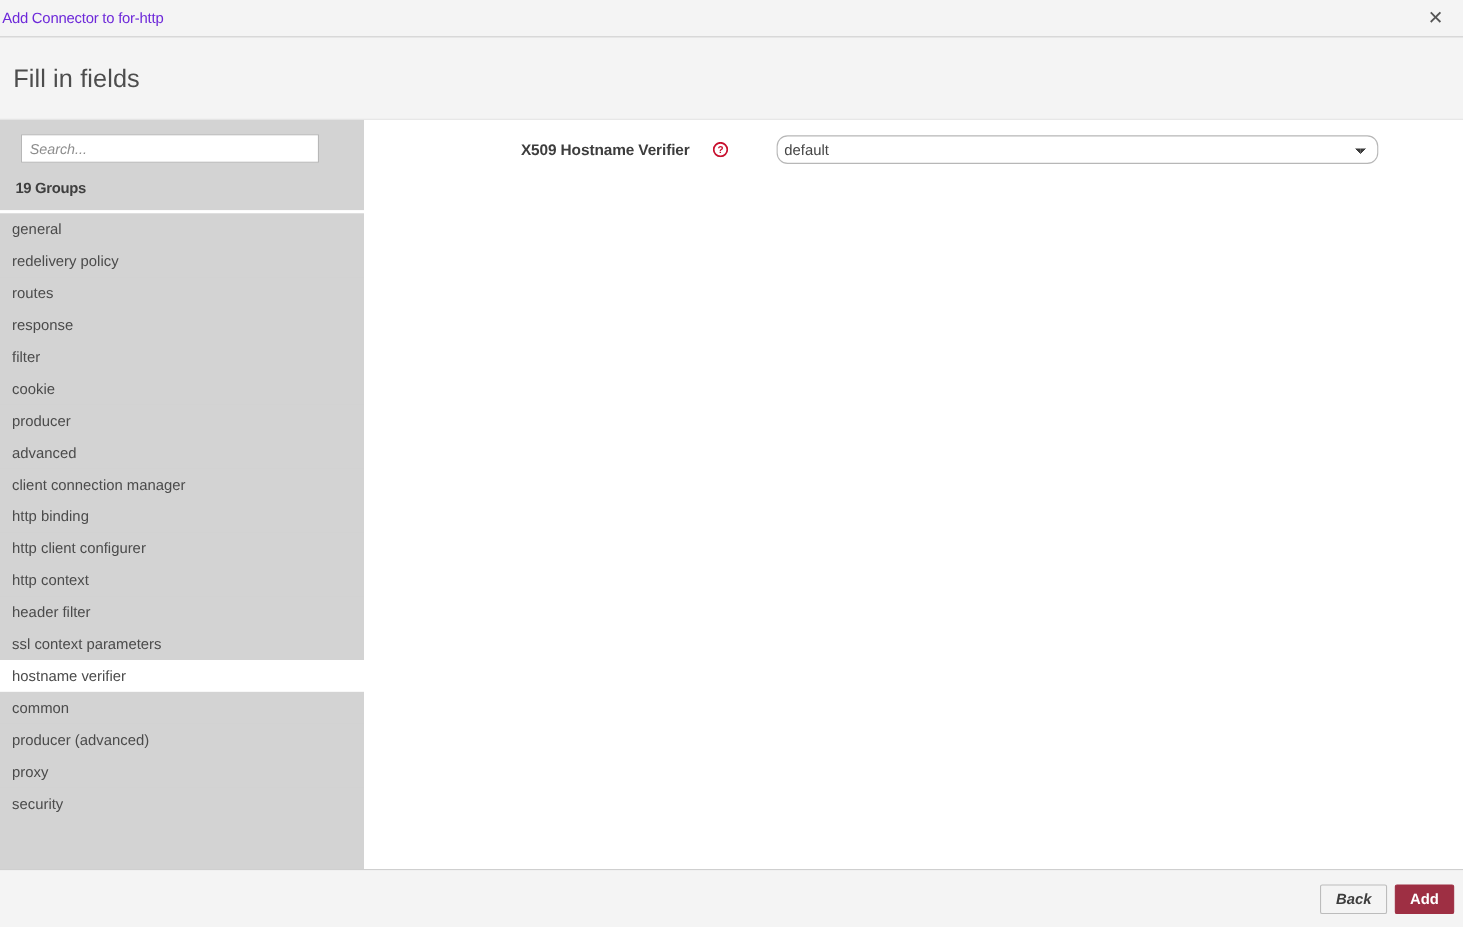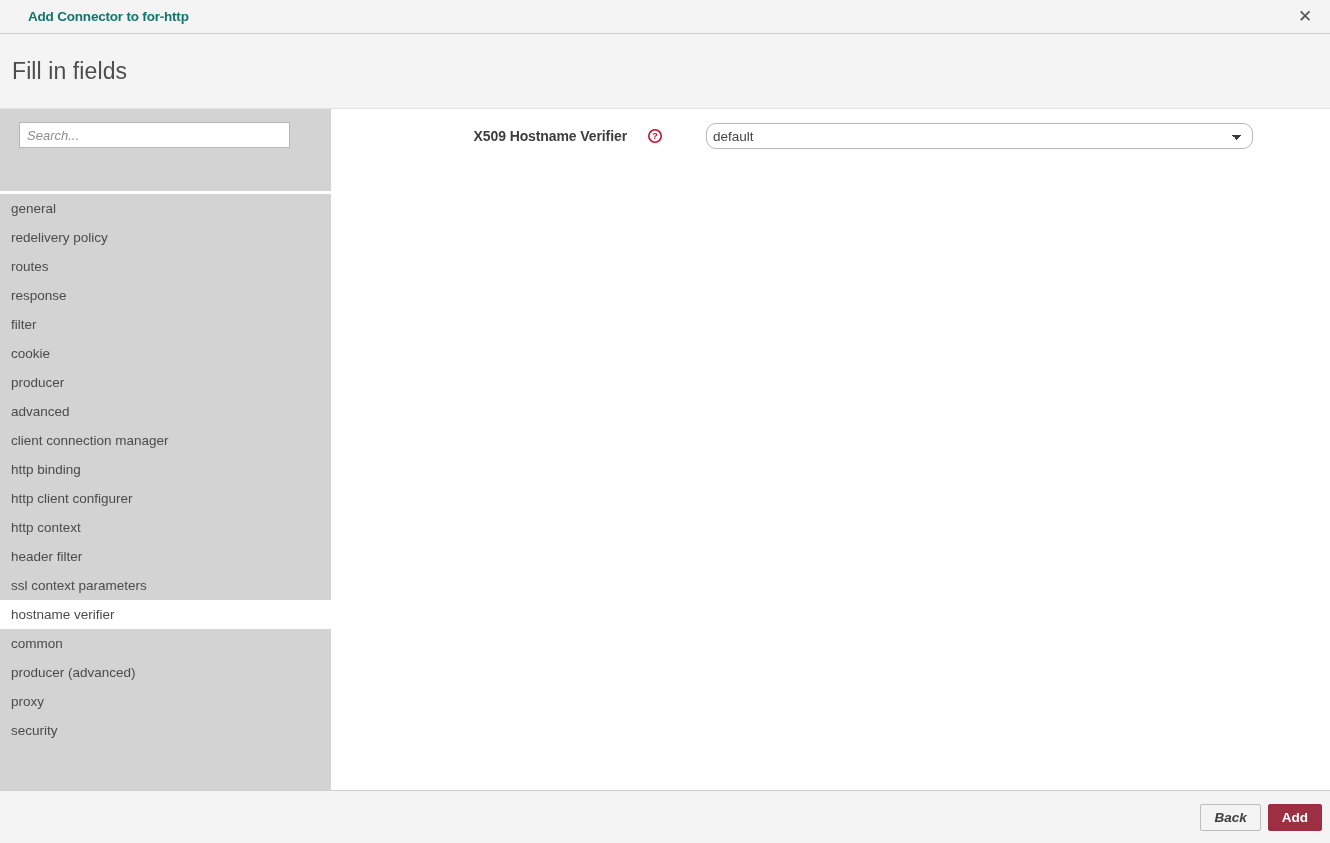--- a/index.html
+++ b/index.html
@@ -32,24 +32,24 @@
     position: relative;
     height: 33px;
     flex: 0 0 33px;
     background: #f4f4f4;
     border-bottom: 1px solid #cccccc;
     display: flex;
     align-items: center;
   }
   .titlebar-title {
     font-size: 13.5px;
-    font-weight: 700;
-    color: #0f766e;
+    font-weight: 400;
+    color: #6d28d9;
     letter-spacing: -0.2px;
-    padding-left: 28px;
+    padding-left: 2px;
     white-space: nowrap;
   }
   .close-btn {
     position: absolute;
     right: 8px;
     top: 0;
     width: 34px;
     height: 33px;
     display: flex;
     align-items: center;
@@ -273,20 +273,21 @@
     <div class="heading-text">Fill in fields</div>
   </div>
 
   <div class="body-row">
 
     <div class="sidebar">
       <div class="sidebar-head">
         <div class="search-wrap">
           <input class="search-input" type="text" placeholder="Search..." style="">
         </div>
+        <div class="groups-count">19 Groups</div>
       </div>
       <div class="sidebar-list" id="group-list">
 
       <div class="group-item">general</div>
           <div class="group-item">redelivery policy</div>
           <div class="group-item">routes</div>
           <div class="group-item">response</div>
           <div class="group-item">filter</div>
           <div class="group-item">cookie</div>
           <div class="group-item">producer</div>

